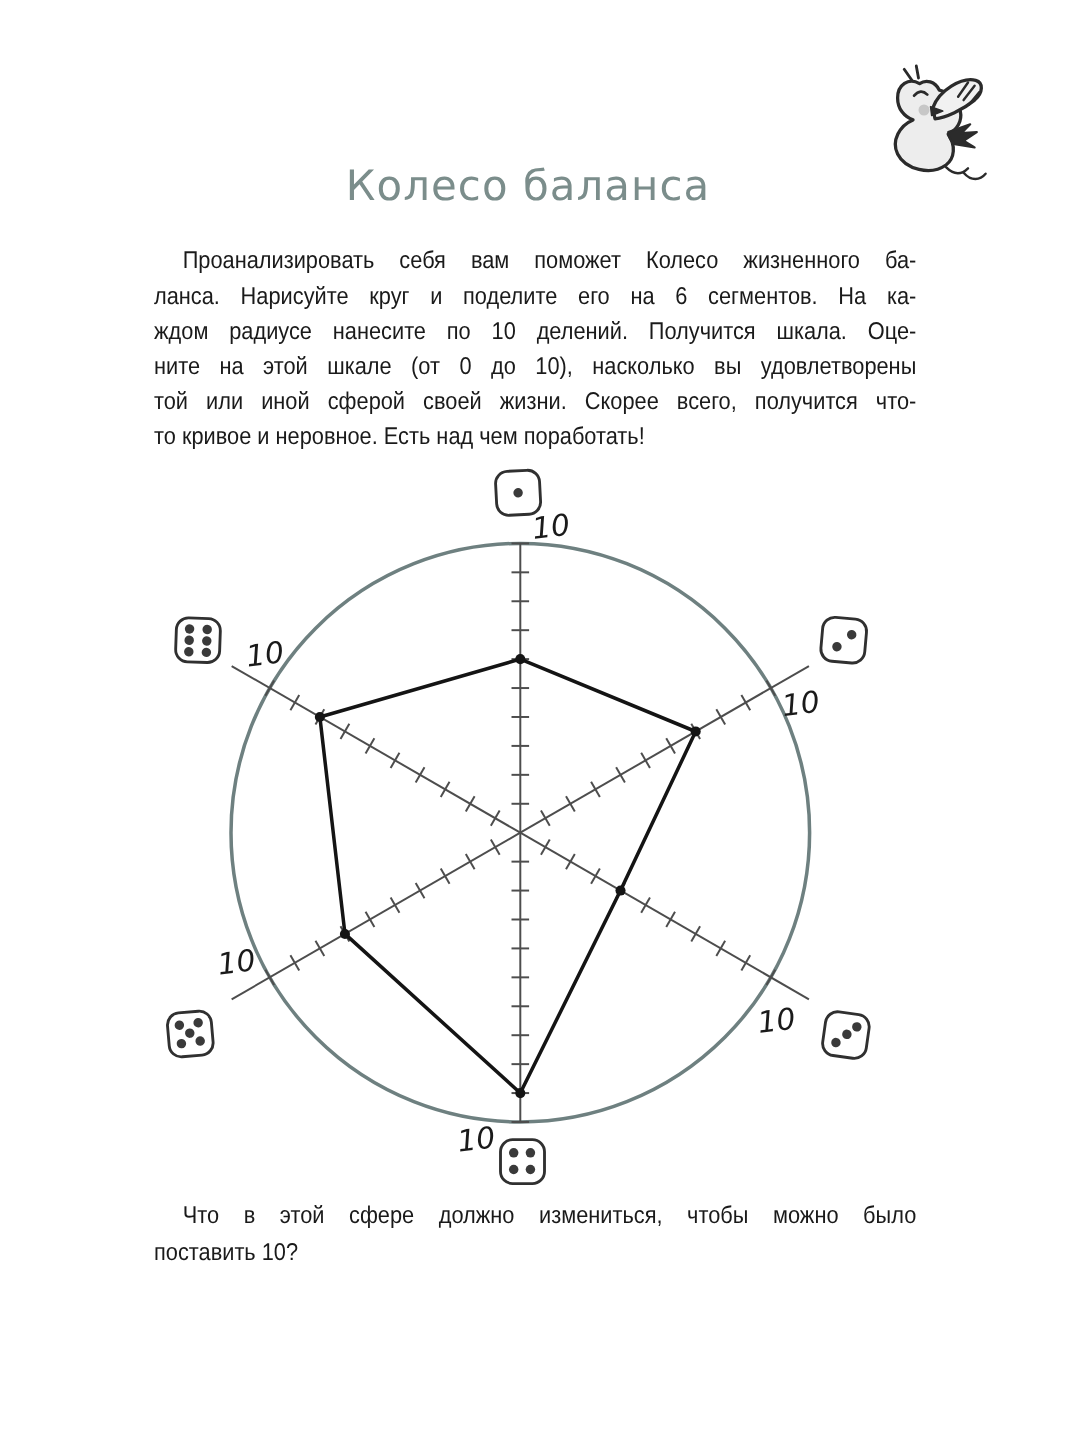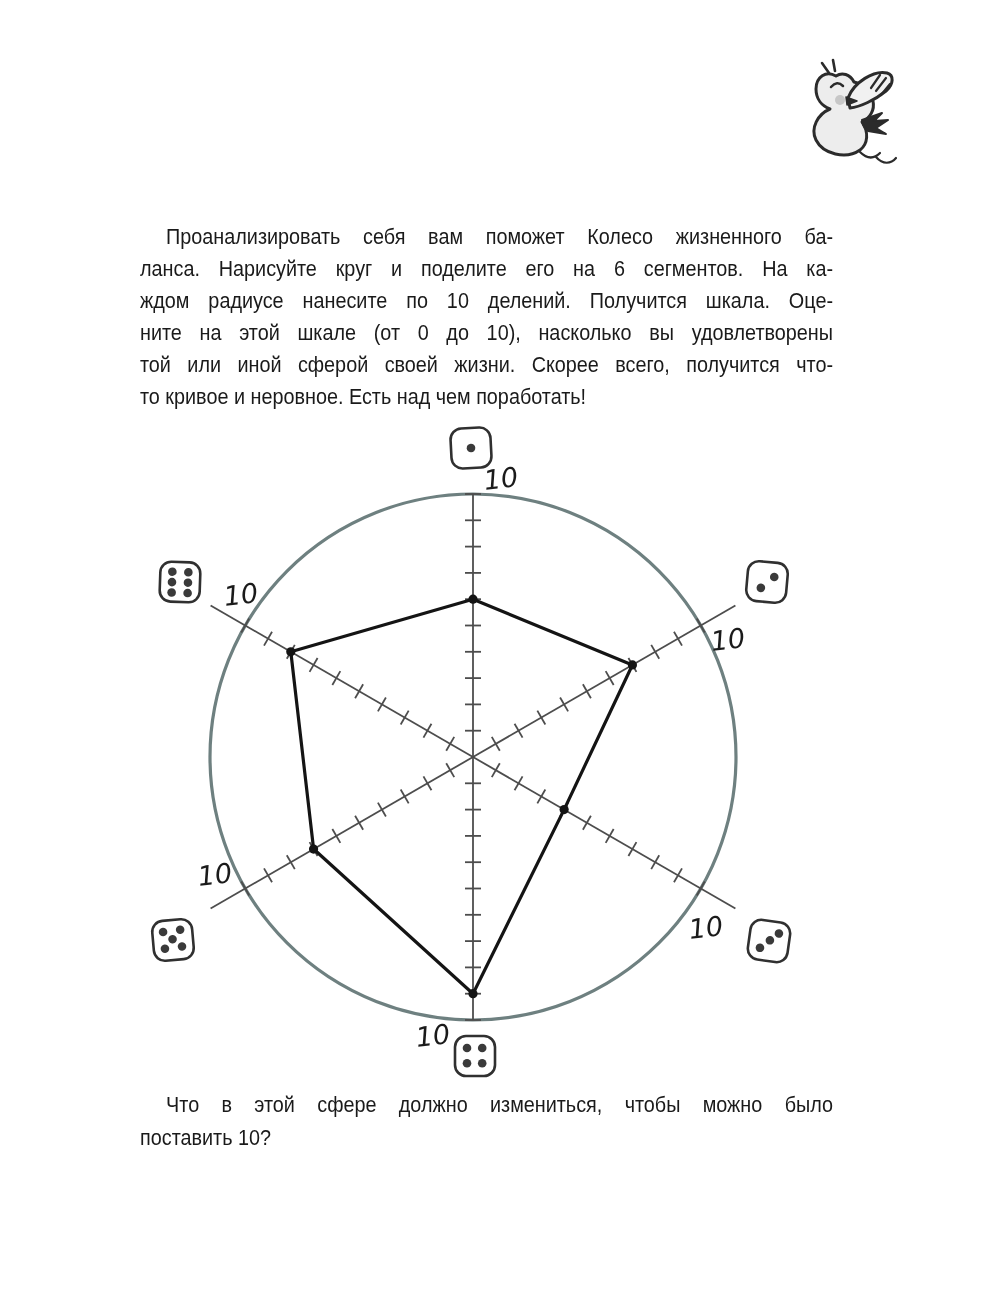--- a/index.html
+++ b/index.html
@@ -39,20 +39,21 @@
       <path fill="#2b2b2b" stroke-width="2" d="M72,62 L92,55 L84,63 L98,62 L86,70 L96,76 L78,73 C74,70 72,66 72,62 Z"></path>
       <path fill="#f1f1f1" d="M58,40 C64,24 84,12 97,15 C104,17 104,26 96,33 C85,42 70,49 60,50 Z"></path>
       <path stroke-width="2.2" d="M90,17 L81,30 M96,20 L86,33 M100,26 L91,37"></path>
       <path stroke-width="2.5" d="M41,29 Q47,22 53,28"></path>
       <circle cx="50" cy="42" r="5" fill="#c7c7c7" stroke="none"></circle>
       <path fill="#2b2b2b" stroke-width="1.5" d="M56,39 L67,43 L57,47 Z"></path>
       <path stroke-width="2.2" d="M70,94 C78,102 85,100 90,95 M86,99 C93,107 101,106 106,100"></path>
     </g>
   </svg>
 
+  <div id="page-title" style="color: rgb(123, 141, 139);">Колесо баланса</div>
 
   <div id="intro-paragraph">
       <div class="jline first">Проанализировать себя вам поможет Колесо жизненного ба-</div>
       <div class="jline">ланса. Нарисуйте круг и поделите его на 6 сегментов. На ка-</div>
       <div class="jline">ждом радиусе нанесите по 10 делений. Получится шкала. Оце-</div>
       <div class="jline">ните на этой шкале (от 0 до 10), насколько вы удовлетворены</div>
       <div class="jline">той или иной сферой своей жизни. Скорее всего, получится что-</div>
       <div class="jline last">то кривое и неровное. Есть над чем поработать!</div>
     </div>
 

